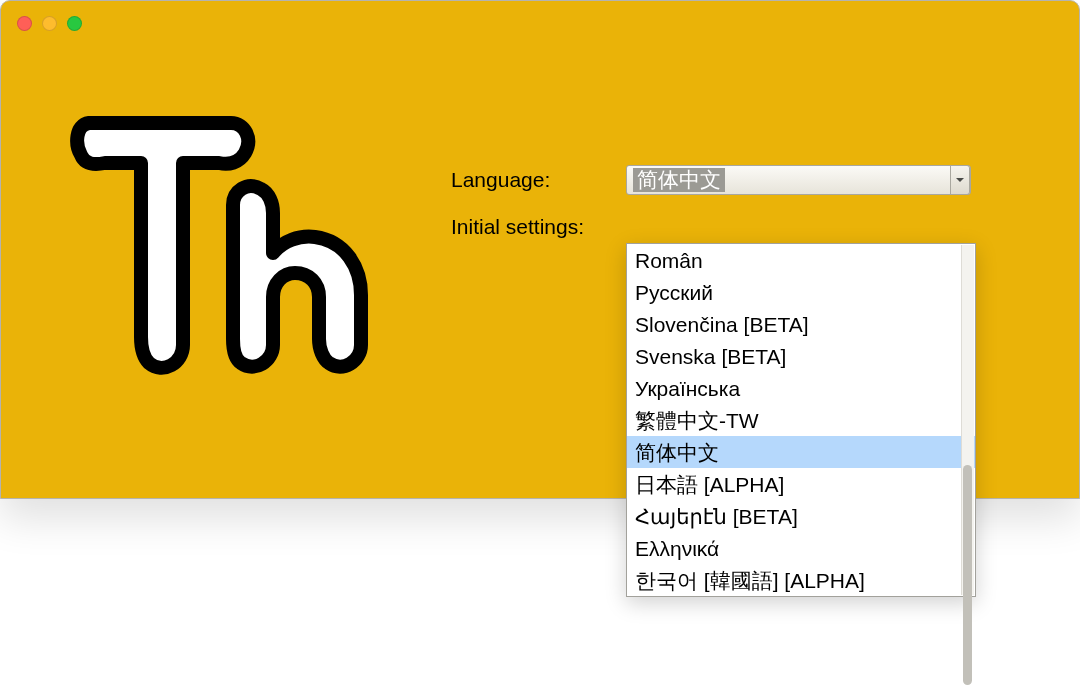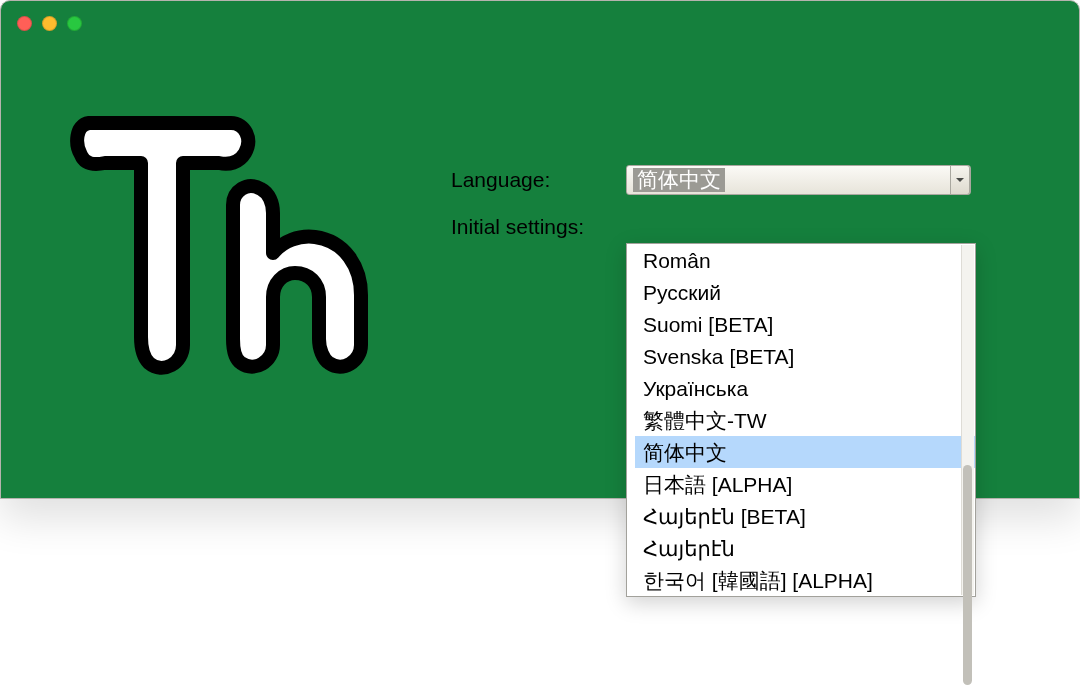--- a/index.html
+++ b/index.html
@@ -8,21 +8,21 @@
       background: #ffffff;
       width: 1080px;
       height: 697px;
       overflow: hidden;
       position: relative;
     }
     .window {
       position: relative;
       width: 100%;
       height: 499px;
-      background: #15803d;
+      background: #eab308;
       border: 1px solid #b5b3ae;
       border-radius: 10px 10px 0 0;
       box-shadow: 0 20px 40px rgba(0,0,0,0.12);
     }
     .titlebar {
       height: 44px;
       display: flex;
       align-items: center;
       padding: 0 16px;
       gap: 10px;
@@ -109,21 +109,20 @@
       border: 1px solid #a2a19b;
       box-shadow: 0 6px 20px rgba(0,0,0,0.18);
       font-size: 21px;
       z-index: 10;
     }
     .dropdown-item {
       padding: 2px 8px 1px 8px;
       line-height: 29px;
       white-space: nowrap;
       cursor: default;
-      margin-left: 8px;
     }
     .dropdown-item.highlight {
       background: #b5d8fc;
     }
     .dropdown-scrollbar {
       position: absolute;
       right: 1px;
       top: 1px;
       bottom: 1px;
       width: 13px;
@@ -205,25 +204,25 @@
       <div class="form-row">
         <span class="form-label">Initial settings:</span>
       </div>
     </div>
   </div>
 </div>
 
 <div class="dropdown-list" id="dd-list">
   <div class="dropdown-item">Român</div>
     <div class="dropdown-item">Русский</div>
-    <div class="dropdown-item">Suomi [BETA]</div>
+    <div class="dropdown-item">Slovenčina [BETA]</div>
     <div class="dropdown-item">Svenska [BETA]</div>
     <div class="dropdown-item">Українська</div>
     <div class="dropdown-item">繁體中文-TW</div>
     <div class="dropdown-item highlight">简体中文</div>
     <div class="dropdown-item">日本語  [ALPHA]</div>
     <div class="dropdown-item">Հայերէն [BETA]</div>
-    <div class="dropdown-item">Հայերէն</div>
+    <div class="dropdown-item">Ελληνικά</div>
     <div class="dropdown-item">한국어 [韓國語] [ALPHA]</div>
     <div class="dropdown-scrollbar">
     <div class="dropdown-thumb"></div>
   </div>
 </div>
 
 </body></html>

